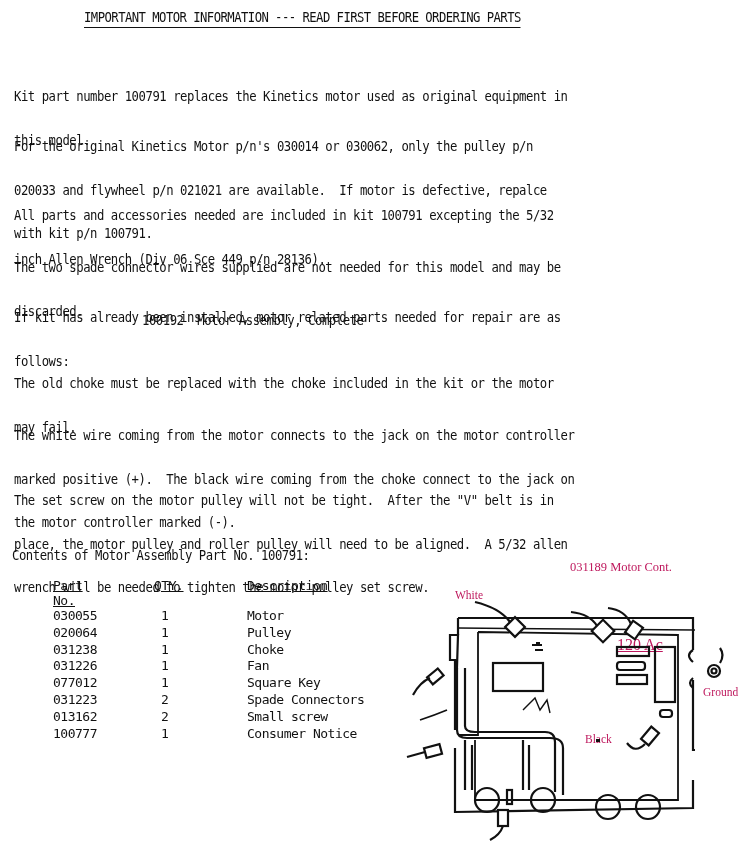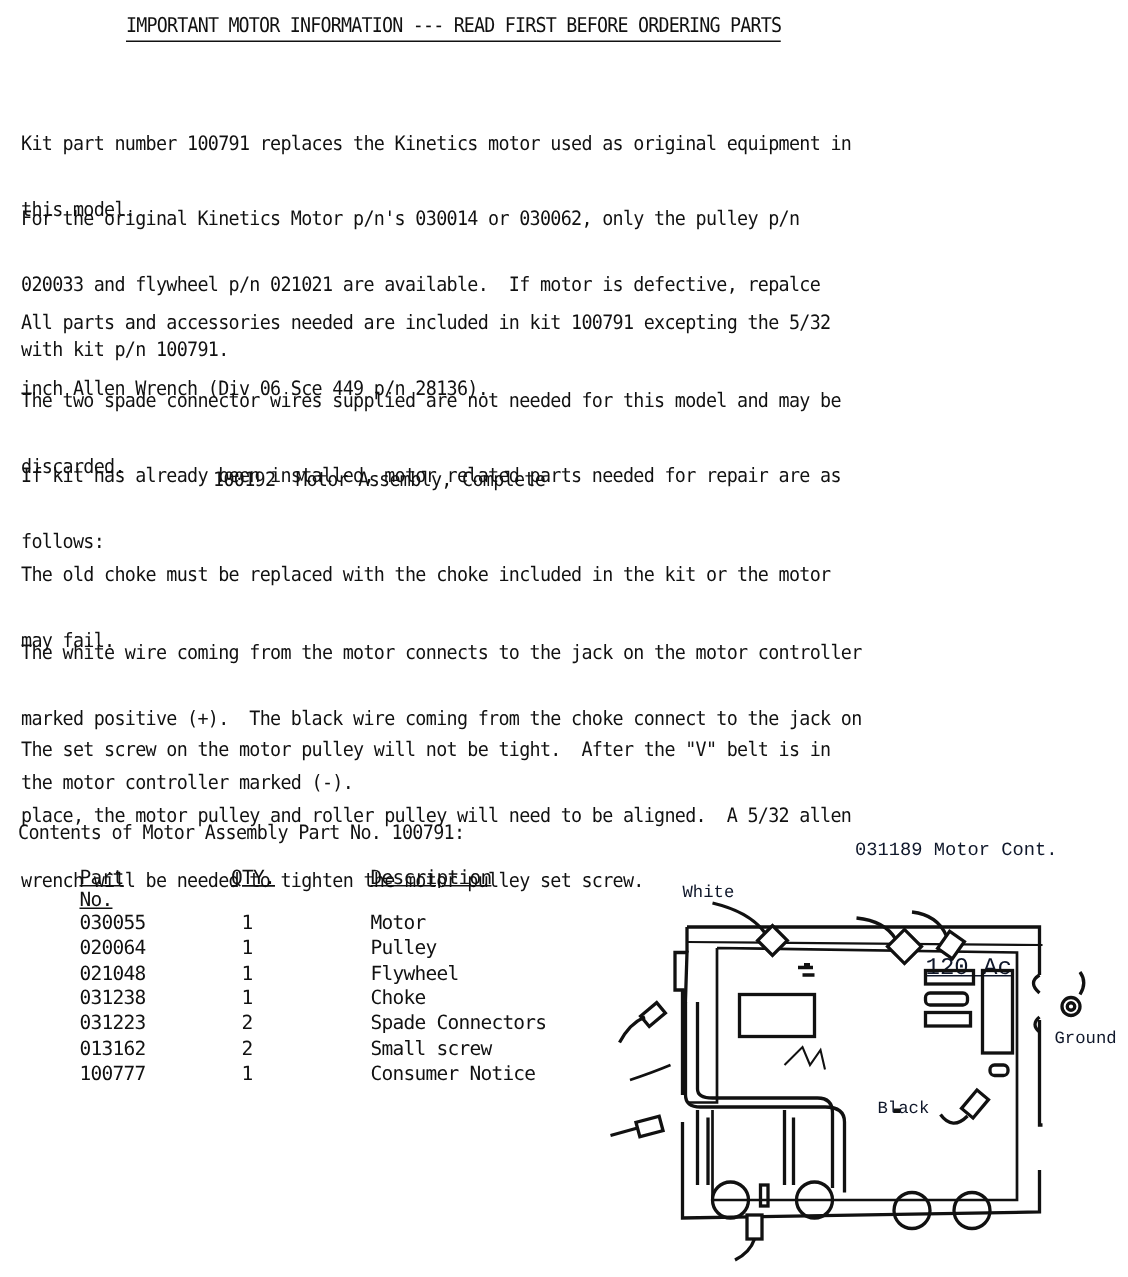--- a/index.html
+++ b/index.html
@@ -17,21 +17,21 @@
               letter-spacing:-0.5px; transform:scaleX(0.93); transform-origin:left; }
   table.parts { position:absolute; left:53px; top:578px; border-collapse:collapse;
                 font-size:13px; letter-spacing:-0.5px; }
   table.parts th { font-weight:normal; text-align:left; padding:0; height:20px; vertical-align:top; }
   table.parts th span { text-decoration:underline; }
   table.parts td { padding:0; height:16.8px; line-height:16px; vertical-align:top; }
   .c1 { width:56px; } .c2 { width:56px; padding-left:40px !important; } .c3 { width:180px; }
   th.c2 { padding-left:45px !important;text-decoration:underline; }
   td.c2 { text-align:left; padding-left:52px !important; }
   .diag { position:absolute; left:395px; top:550px; width:355px; height:300px; }
-  .lbl { position:absolute; font-family:Liberation Mono, monospace; font-size:11.5px; color:#0f172a; white-space:nowrap; }
+  .lbl { position:absolute; font-family:Liberation Serif, serif; font-size:11.5px; color:#be185d; white-space:nowrap; }
 </style>
 </head>
 <body>
 
 <div class="doc">
   <div class="title">IMPORTANT MOTOR INFORMATION --- READ FIRST BEFORE ORDERING PARTS</div>
 
   <div class="para" style="top:61px">
     <div>Kit part number 100791 replaces the Kinetics motor used as original equipment in</div>
     <div>this model.</div>
@@ -84,28 +84,33 @@
           <td>030055</td>
           <td class="c2">1</td>
           <td style="padding-left:30px">Motor</td>
         </tr>
       <tr>
           <td>020064</td>
           <td class="c2">1</td>
           <td style="padding-left:30px">Pulley</td>
         </tr>
       <tr>
-          <td>021048</td>
-          <td class="c2">1</td>
-          <td style="padding-left:30px">Flywheel</td>
-        </tr>
-      <tr>
           <td>031238</td>
           <td class="c2">1</td>
           <td style="padding-left:30px">Choke</td>
+        </tr>
+      <tr>
+          <td>031226</td>
+          <td class="c2">1</td>
+          <td style="padding-left:30px">Fan</td>
+        </tr>
+      <tr>
+          <td>077012</td>
+          <td class="c2">1</td>
+          <td style="padding-left:30px">Square Key</td>
         </tr>
       <tr>
           <td>031223</td>
           <td class="c2">2</td>
           <td style="padding-left:30px">Spade Connectors</td>
         </tr>
       <tr>
           <td>013162</td>
           <td class="c2">2</td>
           <td style="padding-left:30px">Small screw</td>

